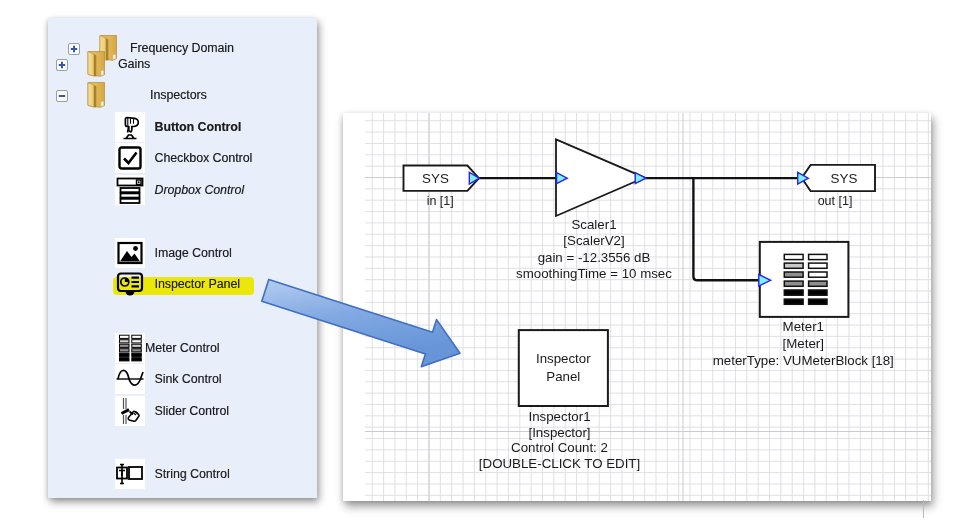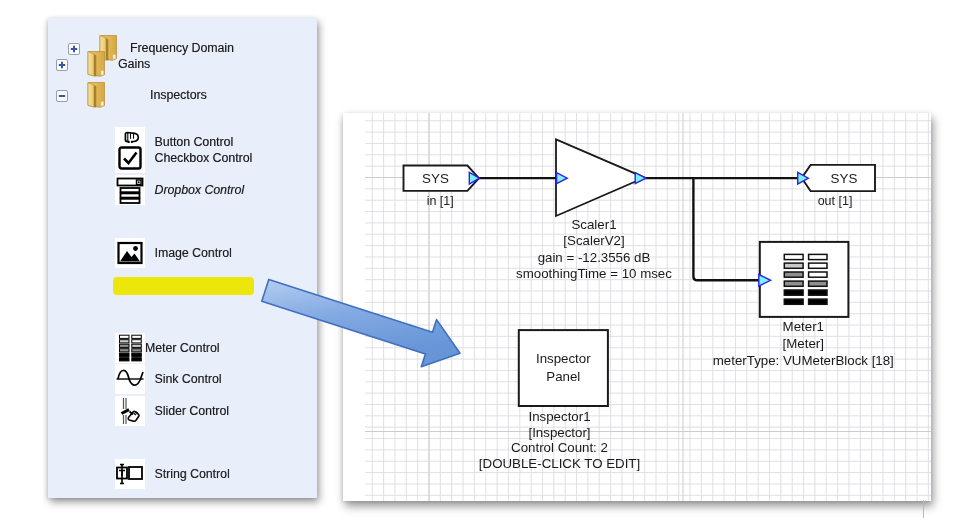--- a/index.html
+++ b/index.html
@@ -89,21 +89,21 @@
               <stop offset="1" stop-color="#e8c76e"></stop>
             </linearGradient>
           </defs>
           <path d="M4 1.5 L20.5 1.5 L20.5 24.5 L16.5 26.3 L4 24.5 Z" fill="url(#fg)" stroke="#bb933c" stroke-width="0.8"></path>
           <path d="M4 1.5 L10 4 L10 26.2 L4 24.2 Z" fill="url(#ff)" stroke="#bb933c" stroke-width="0.7"></path>
           <path d="M10 4 L12.3 5.8 L12.3 26.6 L10 26.2 Z" fill="#a87f2b"></path>
           <path d="M16.8 20.5 L19.8 20.3 L19.8 24.8 L16.8 25.4 Z" fill="#f9f3de" stroke="#c9a86a" stroke-width="0.5"></path>
         </svg></div>
       <span class="tlabel" style="margin-left:102px">Inspectors</span>
     </div>
-    <div class="trow" style="top:109px;left:0;">
+    <div class="trow" style="top:94px;left:0;font-weight:bold;">
       <div class="cicon" style="top:0px;"><svg width="30" height="30" viewBox="0 0 30 30">
           <path d="M11 26.5 l2.5-3.5 h3 l2.5 3.5 z M8.5 26.5 h13" stroke="#000" stroke-width="1.7" fill="none"></path>
           <path d="M14 13 l-1.5 7.5 M16.5 13.5 l-0.5 7" stroke="#000" stroke-width="1.6"></path>
           <path d="M12.2 5.5 q-1.8 0 -1.8 1.8 l0 5.2 q0 2 1.8 2 l1.6 0 0 3.5 q0 1.6 1.5 1.6 q1.5 0 1.5 -1.6 l0 -3.5 2.2 0 q4.3 -0.6 4.3 -4 q0 -3.5 -3.5 -4.2 z" fill="#fff" stroke="#000" stroke-width="1.7"></path>
           <path d="M12.8 6 v8 M15.5 6.2 v5.5 M18.5 6.2 v5.5" stroke="#000" stroke-width="1.1"></path>
         </svg></div>
       <span class="tlabel" style="margin-left:106.5px">Button Control</span>
     </div>
     <div class="trow" style="top:125.2px;left:0;">
       <div class="cicon" style="top:0px;"><svg width="30" height="30" viewBox="0 0 30 30">
@@ -125,20 +125,30 @@
     </div>
     <div class="trow" style="top:219.85px;left:0;">
       <div class="cicon" style="top:0px;"><svg width="30" height="30" viewBox="0 0 30 30">
           <rect x="3.5" y="5" width="23" height="20" fill="#fff" stroke="#000" stroke-width="2.2"></rect>
           <circle cx="20.5" cy="10.5" r="2.4" fill="#000"></circle>
           <path d="M5 23.5 L12 13 L16.5 19 L19.5 15.5 L25 23.5 Z" fill="#000"></path>
         </svg></div>
       <span class="tlabel" style="margin-left:106.5px">Image Control</span>
     </div>
     <div class="hl" style="top:258.7px"></div>
+    <div class="trow" style="top:251.4px;left:0;">
+      <div class="cicon" style="top:0px;background:transparent;"><svg width="30" height="30" viewBox="0 0 30 30">
+          <rect x="3" y="4.5" width="24" height="17.5" rx="3" fill="none" stroke="#000" stroke-width="2.2"></rect>
+          <circle cx="9.8" cy="13" r="4" fill="none" stroke="#000" stroke-width="1.7"></circle>
+          <path d="M9.8 13 L9.8 9.3 A3.7 3.7 0 0 1 13.5 13 Z" fill="#000"></path>
+          <path d="M16.5 8.7 h7.5 M16.5 13 h7.5 M16.5 17.3 h7.5" stroke="#000" stroke-width="2.2"></path>
+          <path d="M10.5 22.5 a4.5 4 0 0 0 9 0 z" fill="#000"></path>
+        </svg></div>
+      <span class="tlabel" style="margin-left:106.5px">Inspector Panel</span>
+    </div>
     <div class="trow" style="top:314.5px;left:0;">
       <div class="cicon" style="top:0px;"><svg width="30" height="30" viewBox="0 0 30 30">
           <rect x="4.5" y="2.2" width="9.5" height="3.2" fill="#fff" stroke="#000" stroke-width="1"></rect>
           <rect x="16.8" y="2.2" width="9.5" height="3.2" fill="#fff" stroke="#000" stroke-width="1"></rect>
           <rect x="4.5" y="6.7" width="9.5" height="3.2" fill="#ccc" stroke="#000" stroke-width="1"></rect>
           <rect x="16.8" y="6.7" width="9.5" height="3.2" fill="#fff" stroke="#000" stroke-width="1"></rect>
           <rect x="4.5" y="11.2" width="9.5" height="3.2" fill="#909090" stroke="#000" stroke-width="1"></rect>
           <rect x="16.8" y="11.2" width="9.5" height="3.2" fill="#ccc" stroke="#000" stroke-width="1"></rect>
           <rect x="4.5" y="15.7" width="9.5" height="3.2" fill="#909090" stroke="#000" stroke-width="1"></rect>
           <rect x="16.8" y="15.7" width="9.5" height="3.2" fill="#909090" stroke="#000" stroke-width="1"></rect>

